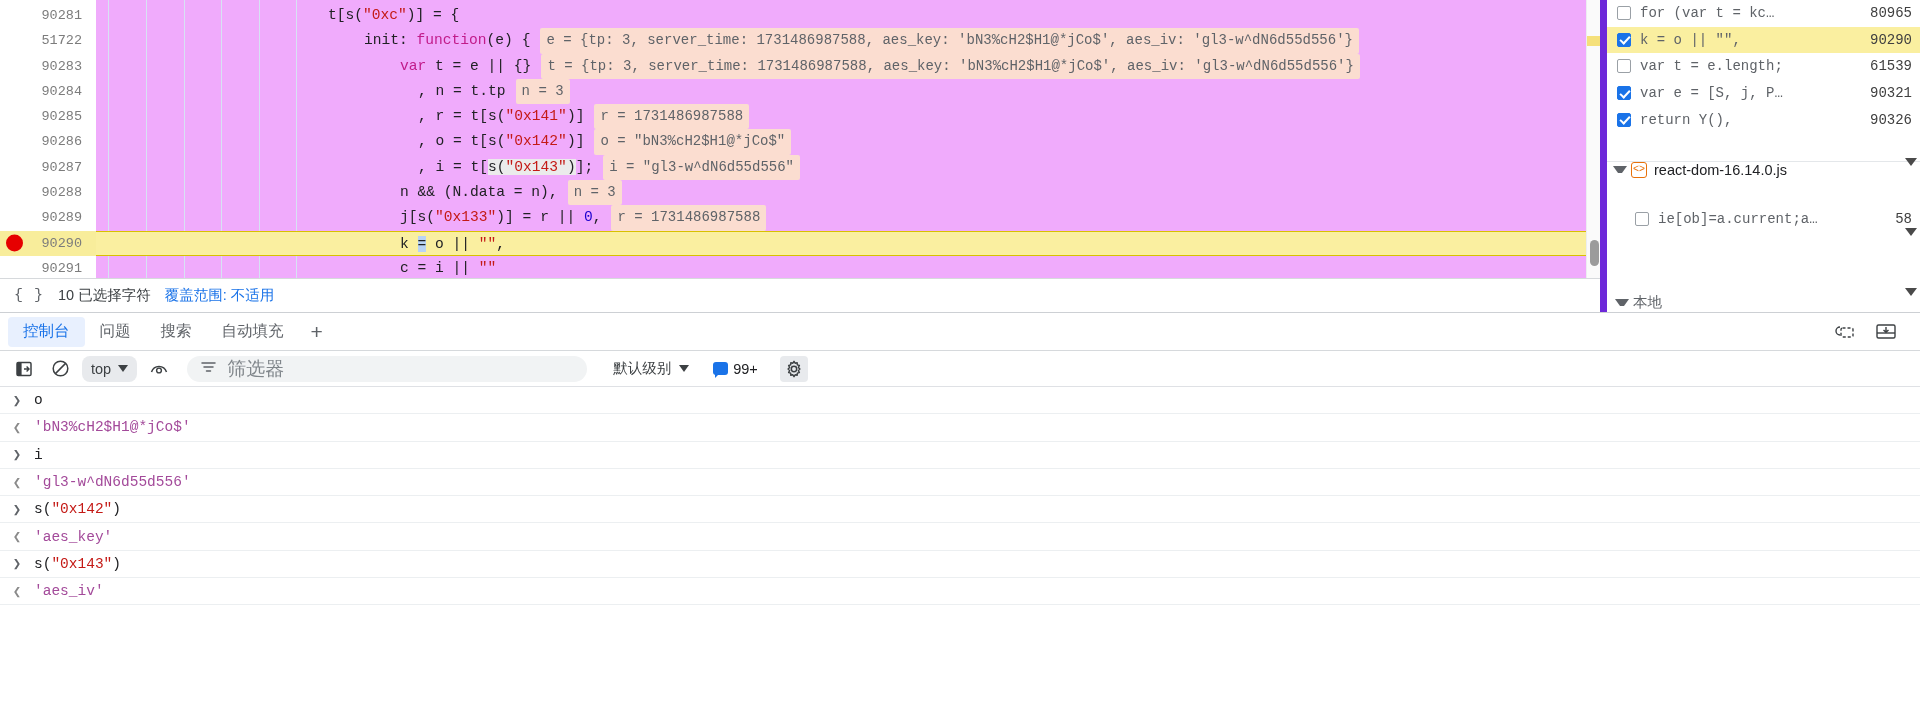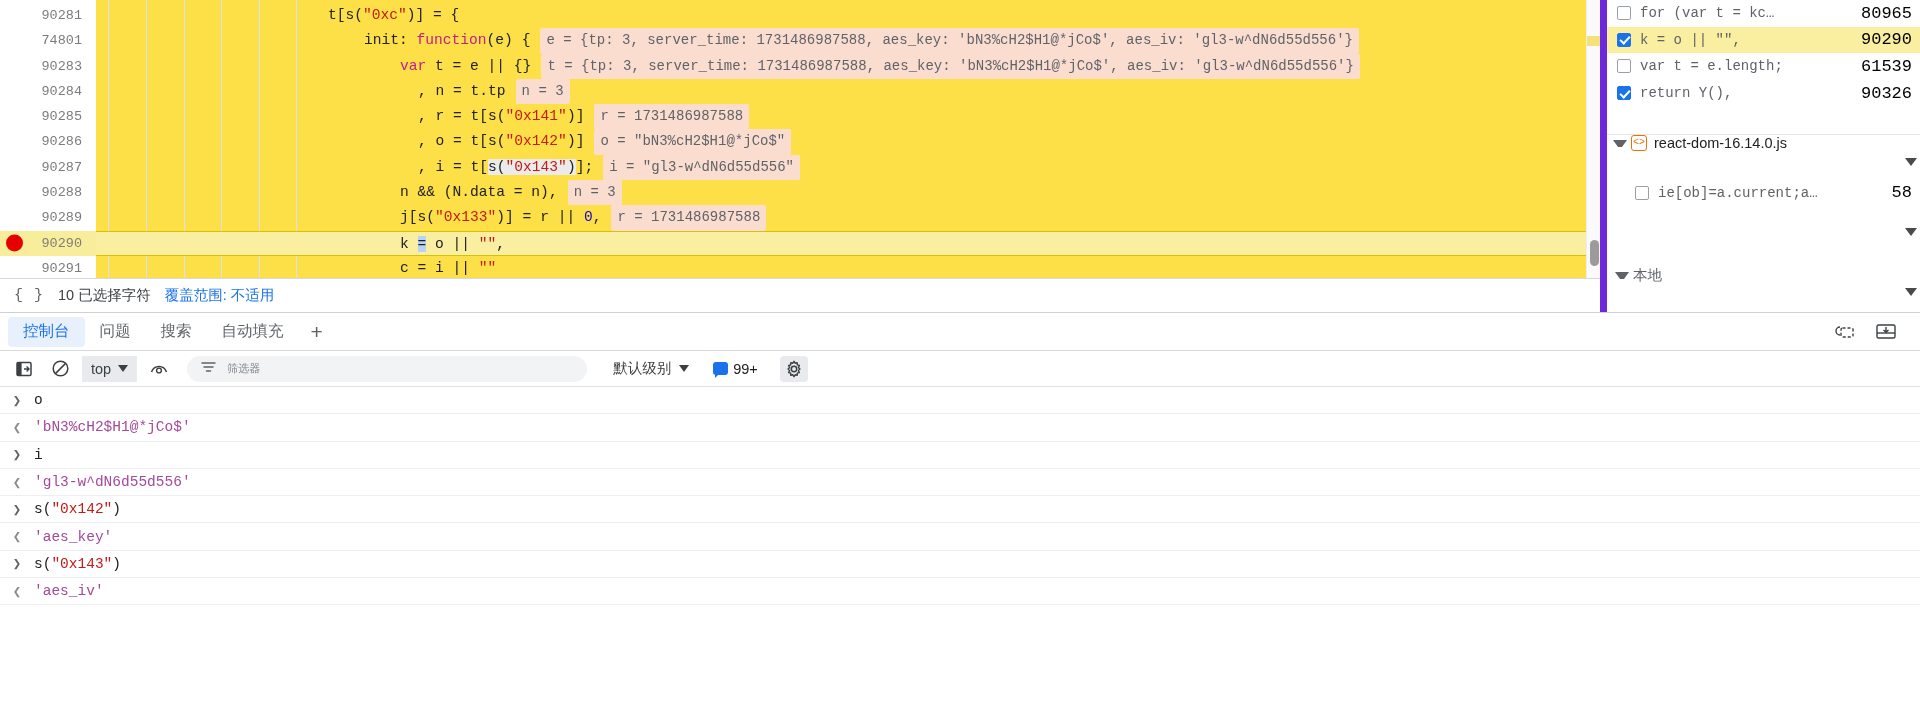--- a/index.html
+++ b/index.html
@@ -11,21 +11,21 @@
     color: #202124;
     overflow: hidden;
   }
   .app { width: 1920px; height: 713px; display: flex; flex-direction: column; }
 
   
   .top-area { display: flex; height: 313px; width: 100%; border-bottom: 1px solid #cdd0d4; }
 
   
   .editor-col { flex: 1 1 auto; display: flex; flex-direction: column; min-width: 0; }
-  .editor-wrap { position: relative; flex: 1 1 auto; display: flex; min-height: 0; overflow: hidden; background: #fde047; }
+  .editor-wrap { position: relative; flex: 1 1 auto; display: flex; min-height: 0; overflow: hidden; background: #f0abfc; }
 
   .gutter {
     flex: 0 0 96px; width: 96px; position: relative;
     background: #fff; text-align: right;
     font-family: "Liberation Mono", monospace; font-size: 13.5px;
     color: #7c7c7c; padding-top: 3px;
   }
   .gutter .ln { height: 25.3px; line-height: 25.3px; padding-right: 14px; position: relative; white-space: nowrap; }
   .gutter .ln.active { background: #f8ed9b; }
   .bp-dot {
@@ -86,21 +86,21 @@
   .cb {
     flex: 0 0 14px; width: 14px; height: 14px; border: 1.6px solid #9aa0a6;
     border-radius: 2px; background: #fff; margin-right: 9px; position: relative;
   }
   .cb.on { background: #1a73e8; border-color: #1a73e8; }
   .cb.on::after {
     content: ""; position: absolute; left: 4px; top: 0.5px; width: 4px; height: 8px;
     border: solid #fff; border-width: 0 2px 2px 0; transform: rotate(43deg);
   }
   .bp-label { flex: 1 1 auto; overflow: hidden; white-space: nowrap; text-overflow: ellipsis; }
-  .bp-line { flex: 0 0 auto; color: #000000; font-size: 17px; padding-left: 8px; }
+  .bp-line { flex: 0 0 auto; color: #404040; font-size: 14px; padding-left: 8px; }
 
   .file-row {
     display: flex; align-items: center; height: 28px; padding: 0 8px 0 6px;
     border-top: 1px solid #e4e7ea; font-size: 14.5px; color: #202124;
   }
   .caret { flex: 0 0 14px; width: 0; height: 0; margin-right: 4px;
     border-left: 5.5px solid transparent; border-right: 5.5px solid transparent; border-top: 7px solid #5f6368; }
   .js-icon {
     flex: 0 0 16px; width: 16px; height: 16px; border: 1.4px solid #e8710a; border-radius: 3px;
     color: #e8710a; font-family: "Liberation Mono", monospace; font-size: 10px;
@@ -142,28 +142,28 @@
   .dtabs-right { margin-left: auto; display: flex; align-items: center; gap: 18px; padding-right: 14px; }
   .icon-btn { width: 24px; height: 20px; display: inline-flex; align-items: center; justify-content: center; }
 
   .console-toolbar {
     height: 36px; flex: 0 0 36px; display: flex; align-items: center; gap: 8px;
     padding: 0 10px; border-bottom: 1px solid #dfe1e5; background: #fff;
   }
   .ct-btn { width: 28px; height: 26px; display: flex; align-items: center; justify-content: center; }
   .ctx-sel {
     height: 26px; display: flex; align-items: center; gap: 7px; padding: 0 9px;
-    background: #e8eaed; border-radius: 0; font-size: 14.5px; color: #3c4043;
+    background: #e8eaed; border-radius: 8px; font-size: 14.5px; color: #3c4043;
   }
   .tri-d { width: 0; height: 0; border-left: 5.5px solid transparent; border-right: 5.5px solid transparent; border-top: 7px solid #3c4043; }
   .filter-box {
     height: 26px; flex: 0 0 400px; display: flex; align-items: center; gap: 11px;
     background: #f1f3f4; border-radius: 13px; padding: 0 14px; margin-left: 6px;
   }
-  .filter-ph { font-size: 11px; color: #80868b; }
+  .filter-ph { font-size: 19px; color: #80868b; }
   .level-sel { display: flex; align-items: center; gap: 8px; font-size: 14.5px; color: #3c4043; margin-left: 18px; }
   .badge-wrap { display: flex; align-items: center; gap: 5px; margin-left: 16px; }
   .msg-bubble { width: 15px; height: 13px; border-radius: 3px; background: #1a73e8; position: relative; }
   .msg-bubble::after { content: ""; position: absolute; left: 2px; bottom: -3px; border-left: 4px solid #1a73e8; border-bottom: 4px solid transparent; }
   .badge-count { font-size: 14.5px; color: #202124; }
   .gear-btn { margin-left: 14px; width: 28px; height: 26px; background: #e8eaed; border-radius: 4px; display: flex; align-items: center; justify-content: center; }
 
   .console-body { flex: 1 1 auto; overflow: hidden; }
   .c-row {
     display: flex; align-items: center; height: 27.3px;
@@ -183,21 +183,21 @@
 
 <div class="app">
 
   <div class="top-area">
 
     <div class="editor-col">
       <div class="editor-wrap">
 
         <div class="gutter" id="gutter">
             <div class="ln"><span>90281</span></div>
-            <div class="ln"><span>74801</span></div>
+            <div class="ln"><span>51722</span></div>
             <div class="ln"><span>90283</span></div>
             <div class="ln"><span>90284</span></div>
             <div class="ln"><span>90285</span></div>
             <div class="ln"><span>90286</span></div>
             <div class="ln"><span>90287</span></div>
             <div class="ln"><span>90288</span></div>
             <div class="ln"><span>90289</span></div>
             <div class="ln active"><span class="bp-dot"></span><span>90290</span></div>
             <div class="ln"><span>90291</span></div>
           </div>
@@ -250,20 +250,25 @@
             <span class="bp-label">k = o || "",</span>
             <span class="bp-line">90290</span>
           </div>
           <div class="bp-row">
             <span class="cb"></span>
             <span class="bp-label">var t = e.length;</span>
             <span class="bp-line">61539</span>
           </div>
           <div class="bp-row">
             <span class="cb on"></span>
+            <span class="bp-label">var e = [S, j, P…</span>
+            <span class="bp-line">90321</span>
+          </div>
+          <div class="bp-row">
+            <span class="cb on"></span>
             <span class="bp-label">return Y(),</span>
             <span class="bp-line">90326</span>
           </div>
         </div>
 
       <div class="file-row">
         <span class="caret"></span>
         <span class="js-icon">&lt;&gt;</span>
         <span>react-dom-16.14.0.js</span>
       </div>

